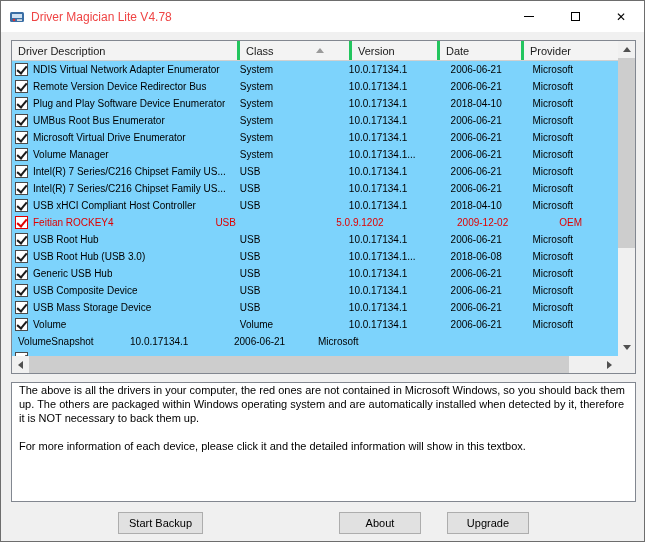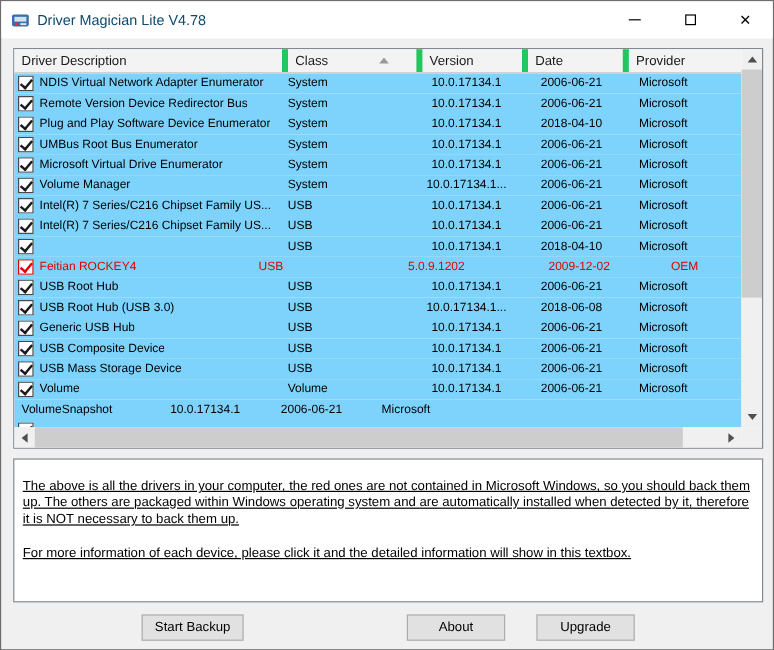--- a/index.html
+++ b/index.html
@@ -4,39 +4,39 @@
 <style>
   * { box-sizing: border-box; margin: 0; padding: 0; }
   html,body { width:645px; height:542px; }
   body { font-family: "Liberation Sans", sans-serif; background:#fff; }
 
   .window { width:645px; height:542px; background:#f0f0f0; border:1px solid #6d6d6d; position:relative; overflow:hidden; }
 
   
   .titlebar { height:31px; background:#ffffff; display:flex; align-items:center; }
   .app-icon { width:16px; height:16px; margin-left:8px; flex:0 0 auto; }
-  .title { font-size:12px; color:#0c4a6e; margin-left:6px; flex:1; white-space:nowrap; }
+  .title { font-size:12px; color:#ef4444; margin-left:6px; flex:1; white-space:nowrap; }
   .cap-btns { display:flex; height:100%; }
   .cap-btn { width:46px; height:100%; display:flex; align-items:center; justify-content:center; }
   .glyph-min { width:10px; border-top:1px solid #000; }
   .glyph-max { width:9px; height:9px; border:1px solid #000; }
   .glyph-close { font-size:12px; color:#000; line-height:1; }
 
   
   .listview { position:absolute; left:10px; top:39px; width:625px; height:334px; border:1px solid #828790; background:#fff; }
   .lv-header { display:flex; height:20px; width:606px; background:#f3f3f3; border-bottom:1px solid #d0d0d0; }
-  .hcell { display:flex; align-items:center; padding-left:6px; font-size:11px; color:#1a1a1a; border-right:5px solid #22c55e; white-space:nowrap; overflow:hidden; }
+  .hcell { display:flex; align-items:center; padding-left:6px; font-size:11px; color:#1a1a1a; border-right:3px solid #22c55e; white-space:nowrap; overflow:hidden; }
   .h-desc { width:228px; } .h-class { width:112px; } .h-ver { width:88px; } .h-date { width:84px; } .h-prov { width:94px; border-right:none; }
   .sort-arrow { width:0; height:0; border-left:4px solid transparent; border-right:4px solid transparent; border-bottom:5px solid #9a9a9a; margin-left:42px; }
 
   .rows { width:606px; height:295px; overflow:hidden; }
   .row { display:flex; height:17px; align-items:center; font-size:10px; color:#000; background:#7dd3fc; }
   .cell { padding-left:6px; white-space:nowrap; overflow:hidden; }
   .c-desc { width:228px; display:flex; align-items:center; padding-left:3px; }
-  .c-class { width:112px; } .c-ver { width:88px;text-align:center; } .c-date { width:84px;margin-left:16px; } .c-prov { width:94px; }
+  .c-class { width:112px; } .c-ver { width:88px; } .c-date { width:84px;margin-left:16px; } .c-prov { width:94px; }
   .desc-text { white-space:nowrap; overflow:hidden; }
 
   .cb { position:relative; width:13px; height:13px; border:1px solid #494949; background:#fff; flex:0 0 auto; margin-right:5px; }
   .cb.checked::after { content:""; position:absolute; left:3px; top:0px; width:4px; height:8px;
       border-right:2px solid #1a1a1a; border-bottom:2px solid #1a1a1a; transform:rotate(40deg); }
   .row.red { color:var(--red,#e00000);gap:44px; }
   .row.red .cb { border-color:var(--red,#e00000); }
   .row.red .cb.checked::after { border-color:var(--red,#e00000); }
 
   
@@ -47,21 +47,21 @@
   .tri-up    { width:0;height:0;border-left:4px solid transparent;border-right:4px solid transparent;border-bottom:5px solid #505050; }
   .tri-down  { width:0;height:0;border-left:4px solid transparent;border-right:4px solid transparent;border-top:5px solid #505050; }
   .tri-left  { width:0;height:0;border-top:4px solid transparent;border-bottom:4px solid transparent;border-right:5px solid #505050; }
   .tri-right { width:0;height:0;border-top:4px solid transparent;border-bottom:4px solid transparent;border-left:5px solid #505050; }
   .vthumb { position:absolute; left:0; top:17px; width:17px; height:190px; background:#cdcdcd; }
   .hthumb { position:absolute; left:17px; top:0; height:17px; width:540px; background:#cdcdcd; }
   .hscroll .sb-btn.right { position:absolute; right:0; top:0; }
 
   
   .infobox { position:absolute; left:10px; top:381px; width:625px; height:120px; background:#fff; border:1px solid #828790;
-             padding:15px 7px; font-size:11px; line-height:14px; color:#000; overflow:hidden;text-decoration:underline; }
+             padding:0 7px; font-size:11px; line-height:14px; color:#000; overflow:hidden; }
   .infobox p { margin-bottom:14px; }
 
   
   .btnrow { position:absolute; left:10px; right:8px; top:511px; display:flex; justify-content:center; gap:26px; }
   .btn { min-width:82px; height:22px; background:#e1e1e1; border:1px solid #adadad; font-size:11px; color:#000;
          display:flex; align-items:center; justify-content:center; padding:0 10px; font-family:"Liberation Sans",sans-serif; }
   .btn.focused { border:2px solid var(--accent,#0078d7);margin-top:48px; }
 </style>
 </head>
 <body>
@@ -186,20 +186,21 @@
             <span class="desc-text">Intel(R) 7 Series/C216 Chipset Family US...</span>
           </div>
           <div class="cell c-class">USB</div>
           <div class="cell c-ver">10.0.17134.1</div>
           <div class="cell c-date">2006-06-21</div>
           <div class="cell c-prov">Microsoft</div>
         </div>
         <div class="row">
           <div class="cell c-desc">
             <span class="cb checked"></span>
+            <span class="desc-text">USB xHCI Compliant Host Controller</span>
           </div>
           <div class="cell c-class">USB</div>
           <div class="cell c-ver">10.0.17134.1</div>
           <div class="cell c-date">2018-04-10</div>
           <div class="cell c-prov">Microsoft</div>
         </div>
         <div class="row red">
           <div class="cell c-desc">
             <span class="cb checked"></span>
             <span class="desc-text">Feitian ROCKEY4</span>

